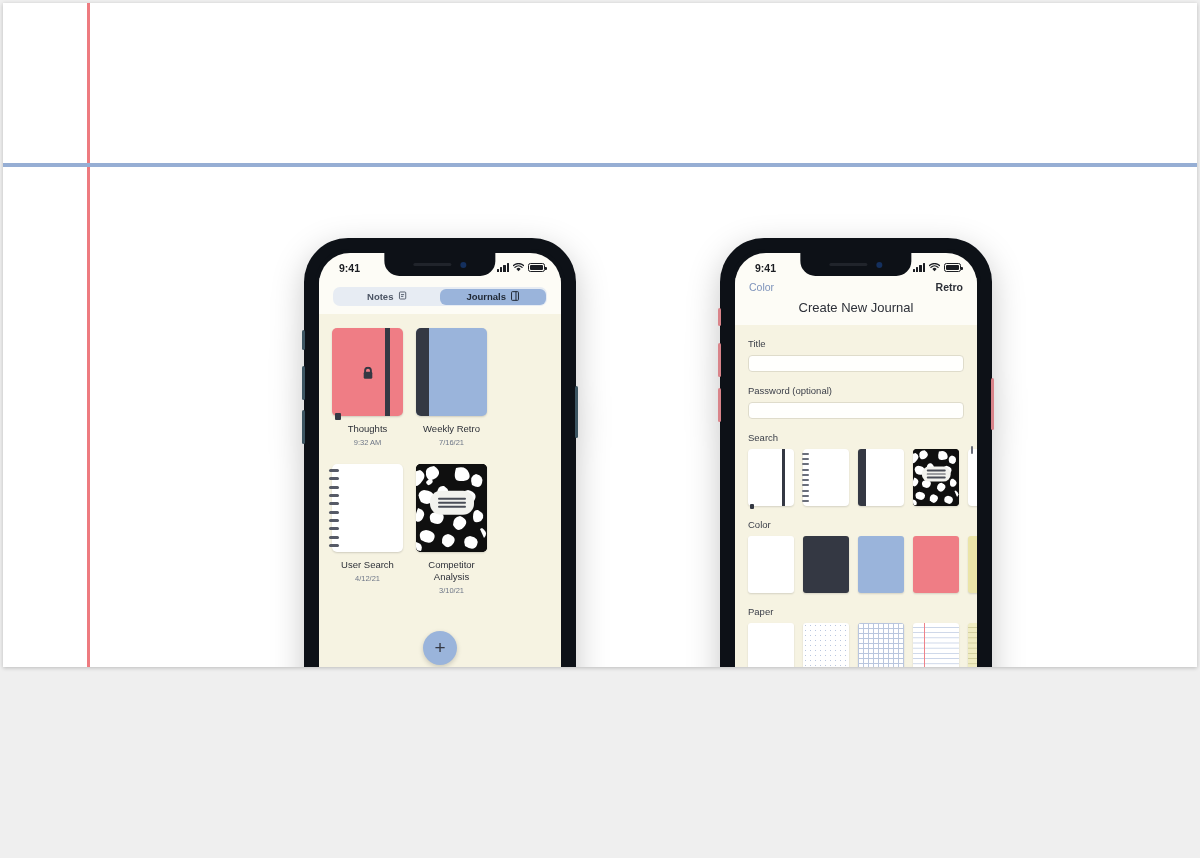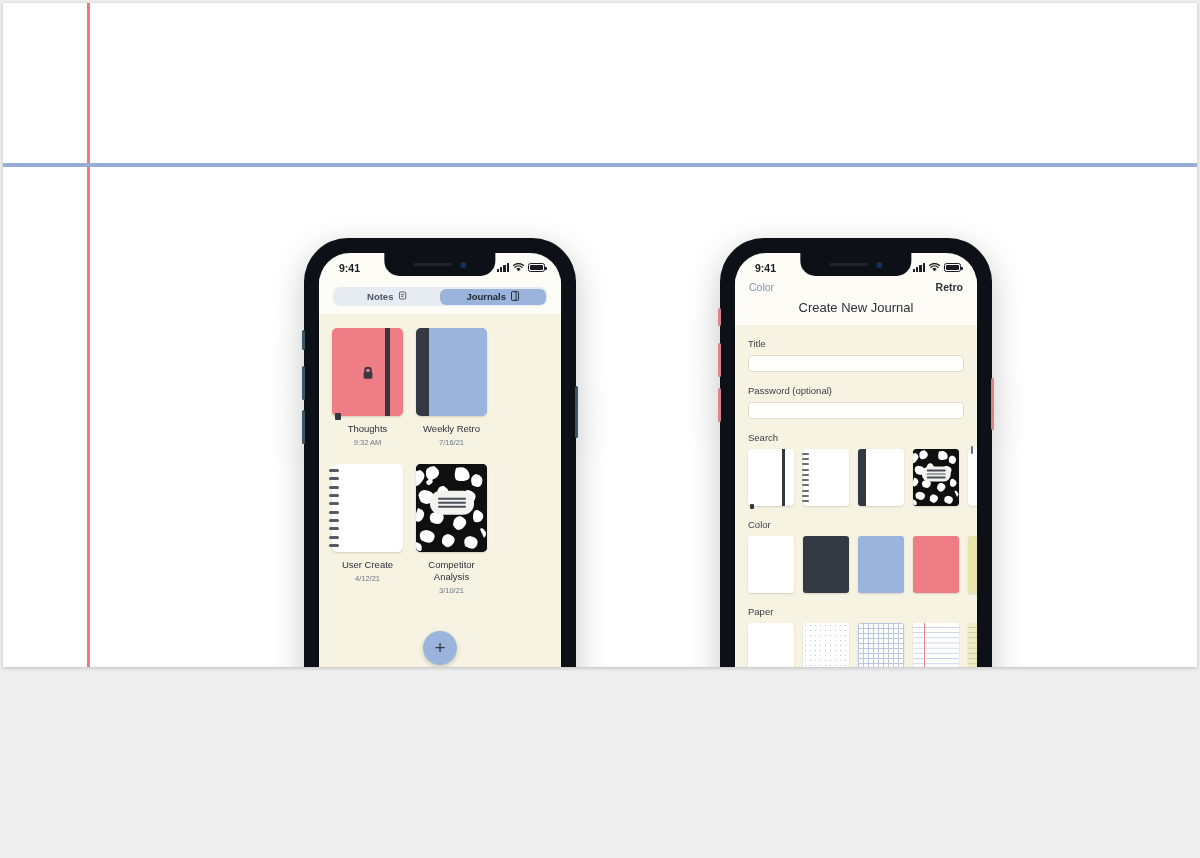--- a/index.html
+++ b/index.html
@@ -320,21 +320,21 @@
                     <i></i>
                     <i></i>
                     <i></i>
                     <i></i>
                     <i></i>
                     <i></i>
                     <i></i>
                     <i></i>
                   </span>
               </div>
-              <div class="jname">User Create</div>
+              <div class="jname">User Search</div>
               <div class="jdate">4/12/21</div>
             </div>
 
             <div class="jcell">
               <div class="jcover" style="background:#111;">
                 <span class="marble">
                   <svg width="71" height="88" viewBox="0 0 71 88" preserveAspectRatio="none">
                     <rect width="71" height="88" fill="#0f0f0f"></rect>
                     <g fill="#ffffff">
                       <path d="M4 6 q7 4 3 10 t-7 6 l-2-14z"></path>

